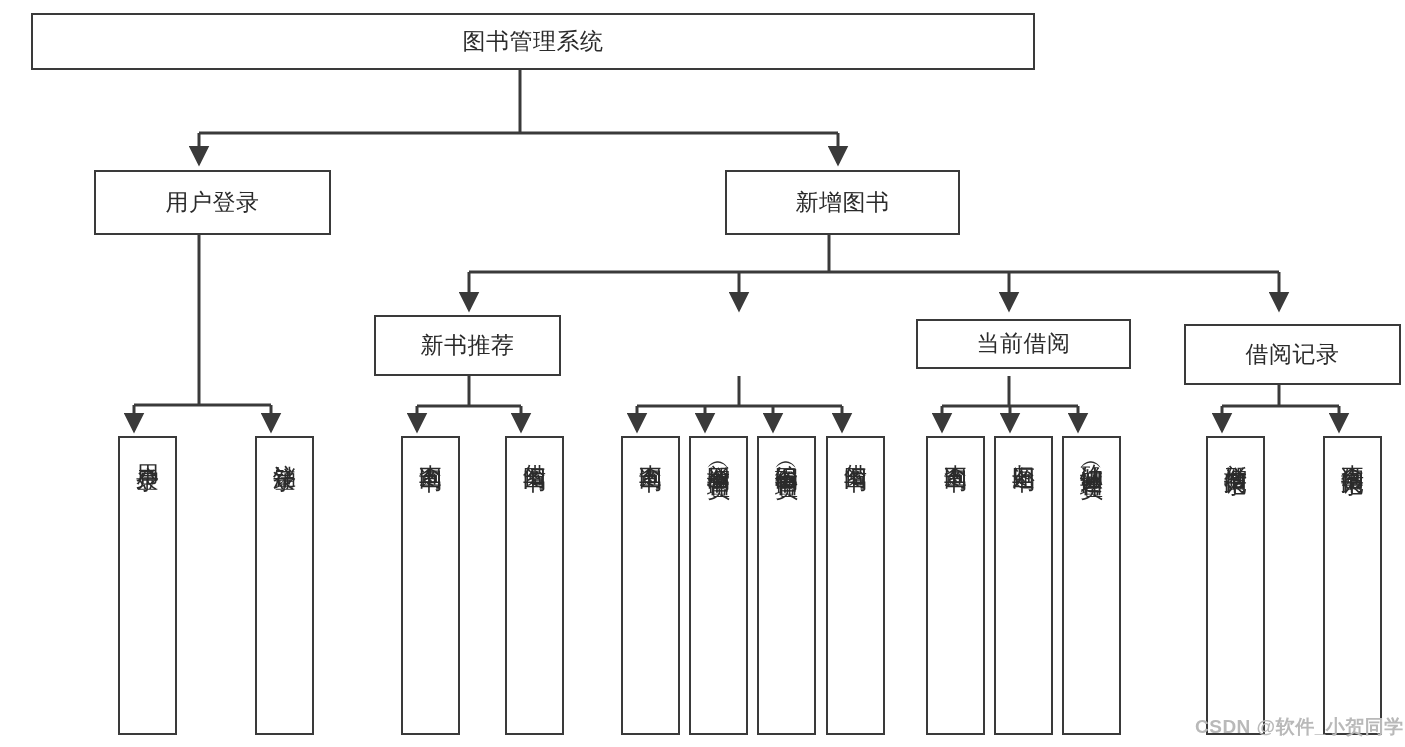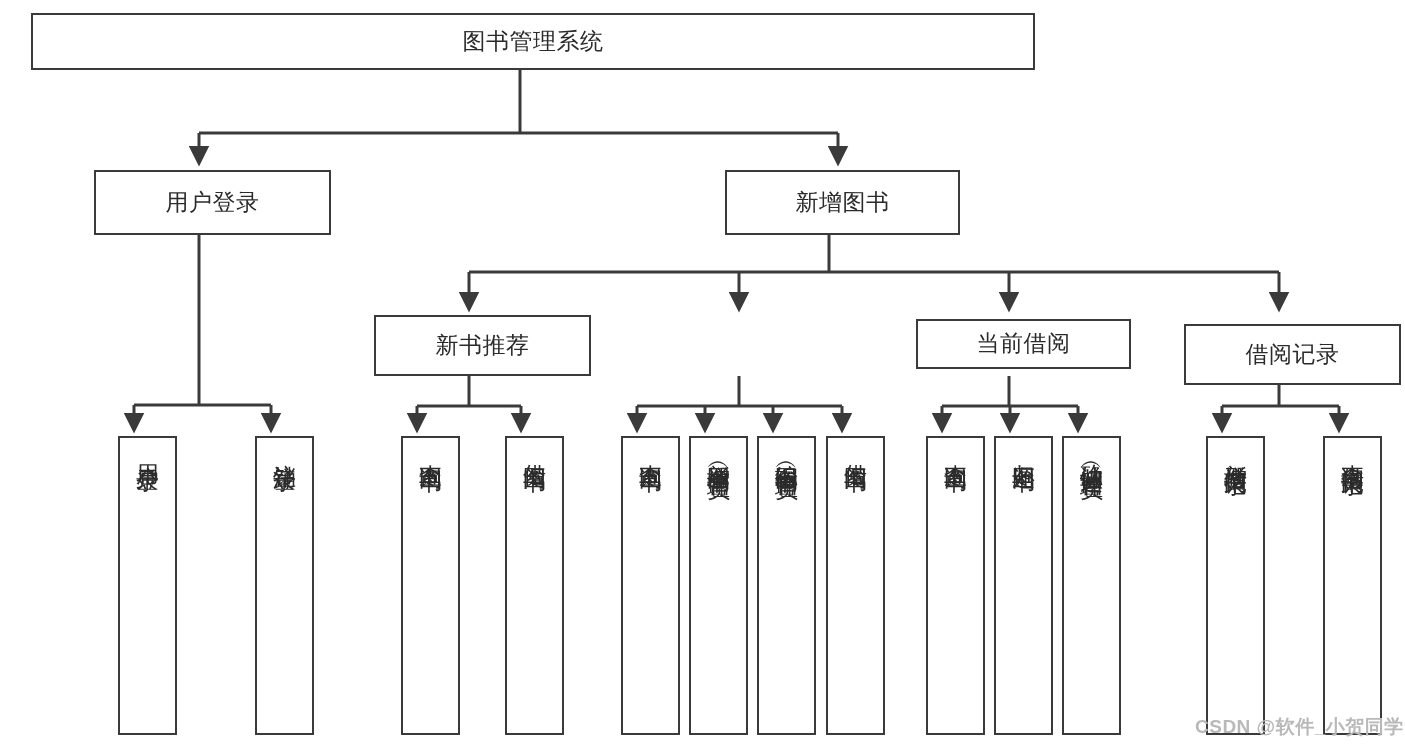--- a/index.html
+++ b/index.html
@@ -131,21 +131,21 @@
     <span class="label">图书管理系统</span>
   </div>
 
   <div class="node-box node-h" style="left:81px; top:170px; width:237px; height:65px;">
     <span class="label">用户登录</span>
   </div>
   <div class="node-box node-h" style="left:712px; top:170px; width:235px; height:65px;">
     <span class="label">新增图书</span>
   </div>
 
-  <div class="node-box node-h" style="left:361px; top:315px; width:217px; height:61px;">
+  <div class="node-box node-h" style="left:361px; top:315px; width:187px; height:61px;">
     <span class="label">新书推荐</span>
   </div>
   <div class="node-box node-h" style="left:903px; top:319px; width:215px; height:50px;font-family:Liberation Serif, serif;">
     <span class="label">当前借阅</span>
   </div>
   <div class="node-box node-h" style="left:1171px; top:324px; width:217px; height:61px;">
     <span class="label">借阅记录</span>
   </div>
 
   <div class="node-box node-v" style="left:105px; top:436px; width:59px; height:299px;">

